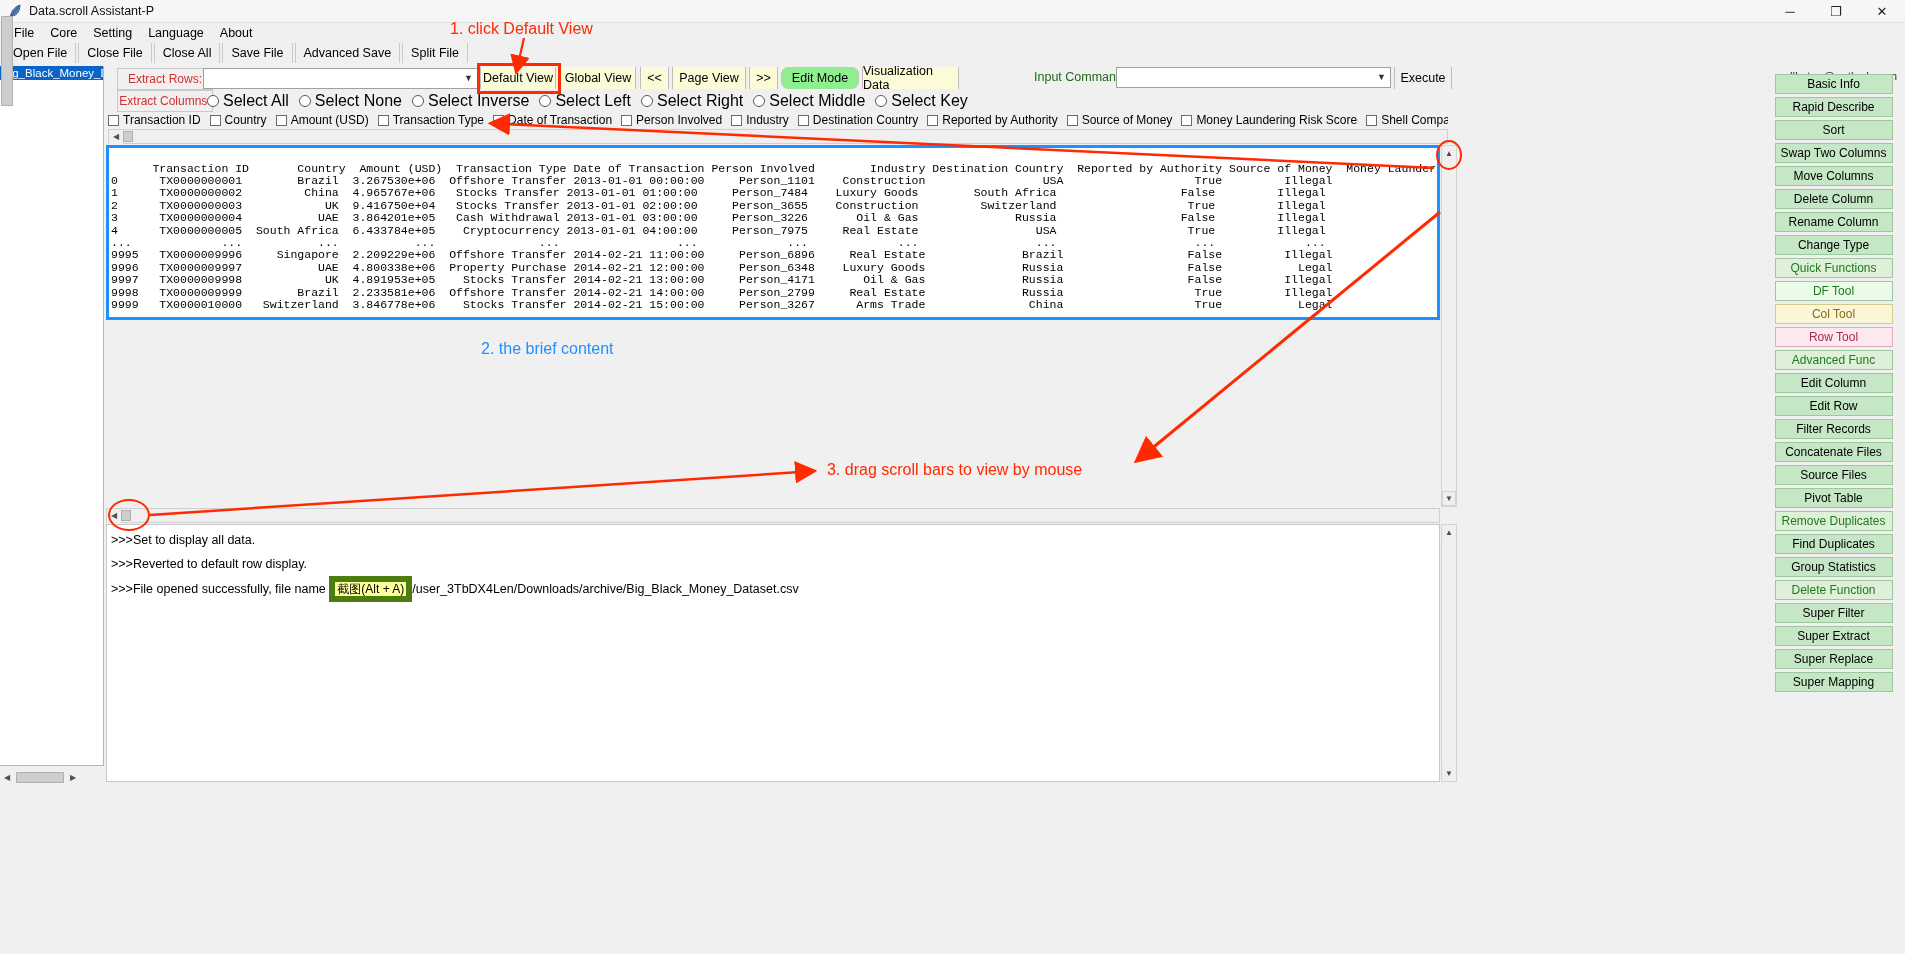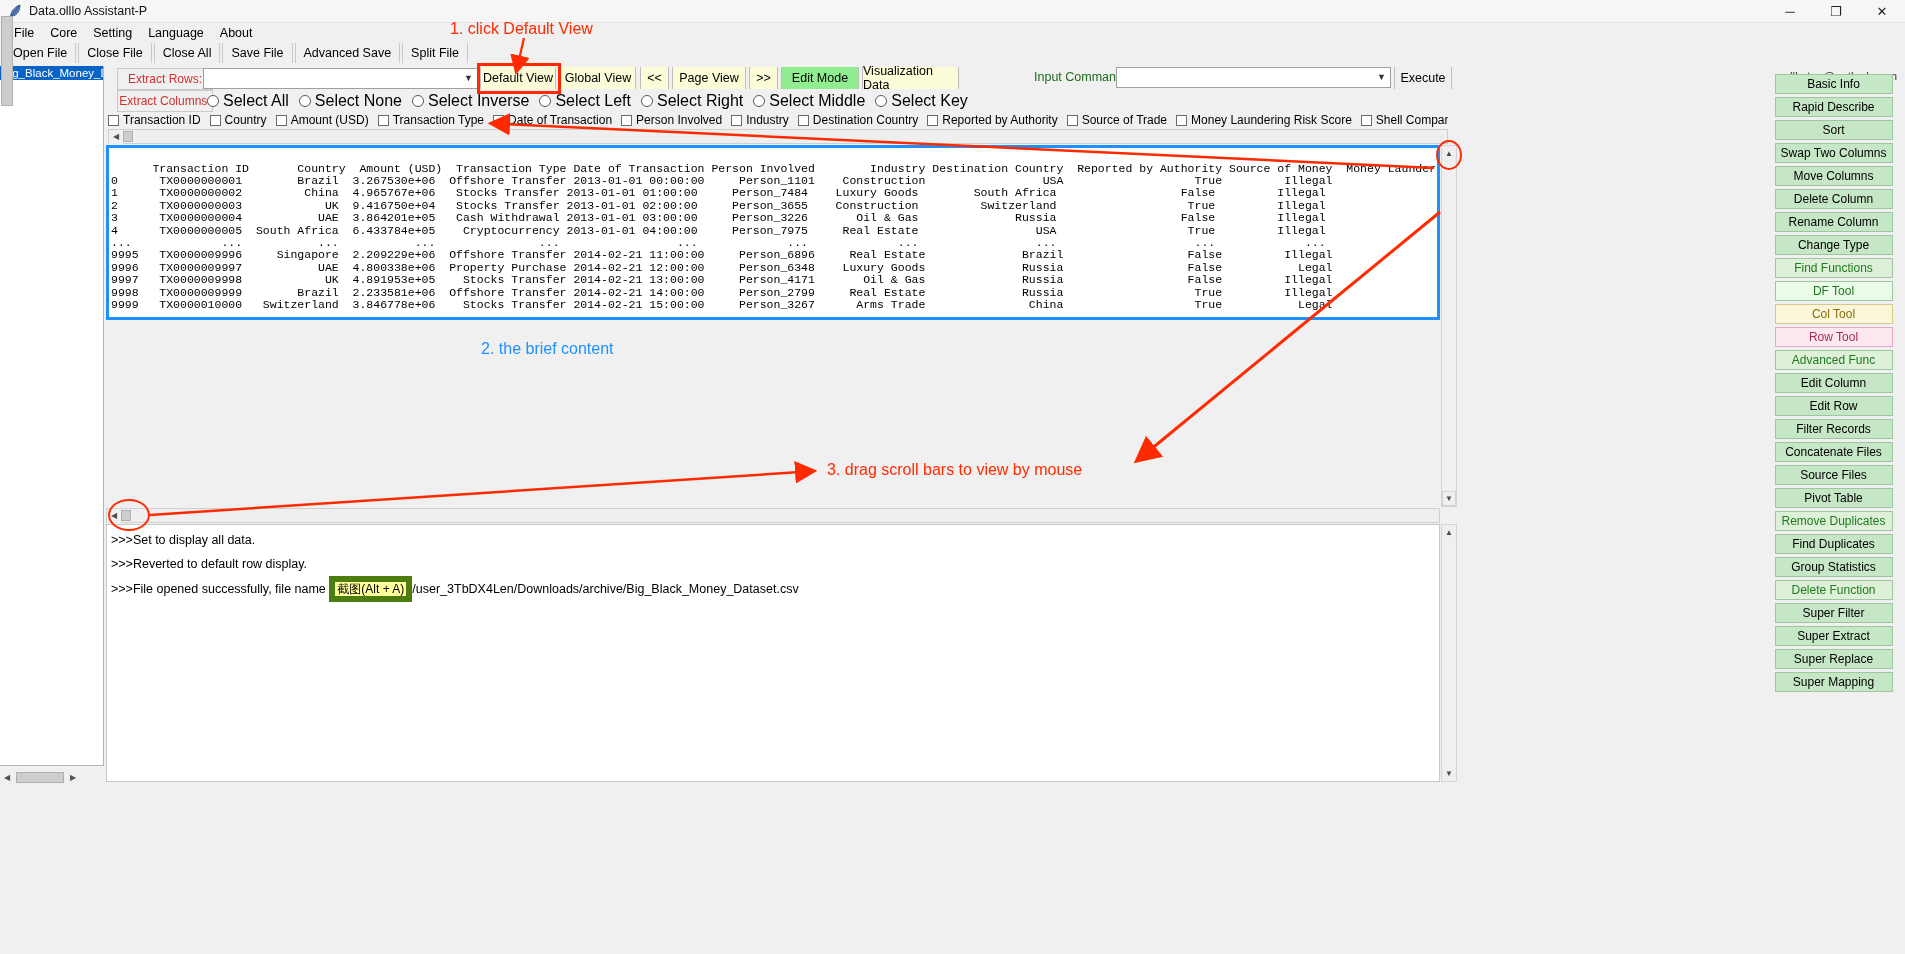--- a/index.html
+++ b/index.html
@@ -214,21 +214,21 @@
 
 <div id="app">
 
   <div class="titlebar">
     <span class="title-icon">
       <svg width="16" height="16" viewBox="0 0 16 16">
         <path d="M13 2 C9 3 5 7 4 11 L3 14 L6 13 C10 12 13 8 13 2 Z" fill="#5a7fbf" stroke="#2d4b80" stroke-width="0.8"></path>
         <path d="M12.5 2.6 L4.2 13.3" stroke="#24406e" stroke-width="0.8" fill="none"></path>
       </svg>
     </span>
-    <span class="title-text">Data.olllo Assistant-P</span>
+    <span class="title-text">Data.scroll Assistant-P</span>
     <div class="win-btns">
       <div class="win-btn">─</div>
       <div class="win-btn">❐</div>
       <div class="win-btn close">✕</div>
     </div>
   </div>
 
   <div class="menubar">
     <div class="menu-item">File</div>
     <div class="menu-item">Core</div>
@@ -260,21 +260,21 @@
   <div class="combo" style="position:absolute; left:203px; top:68px; width:275px;">
     <span style="padding-left:4px;"></span>
     <span class="combo-arrow">▼</span>
   </div>
 
   <div class="tbtn" style="position:absolute; left:480px; top:67px; width:76px;">Default View</div>
   <div class="tbtn" style="position:absolute; left:560px; top:67px; width:76px;">Global View</div>
   <div class="tbtn" style="position:absolute; left:640px; top:67px; width:29px;">&lt;&lt;</div>
   <div class="tbtn" style="position:absolute; left:672px; top:67px; width:74px;">Page View</div>
   <div class="tbtn" style="position:absolute; left:749px; top:67px; width:29px;">&gt;&gt;</div>
-  <div class="tbtn green" style="position:absolute; left:781px; top:67px; width:78px;">Edit Mode</div>
+  <div class="tbtn green" style="position:absolute; left:781px; top:67px; width:78px;border-radius:8px;">Edit Mode</div>
   <div class="tbtn" style="position:absolute; left:862px; top:67px; width:97px;">Visualization Data</div>
 
   <div style="position:absolute; left:1034px; top:70px; font-size:12.5px; color:#1d6a1d;">Input Command:</div>
   <div class="combo" style="position:absolute; left:1116px; top:67px; width:275px;">
     <span style="padding-left:4px;"></span>
     <span class="combo-arrow">▼</span>
   </div>
   <div class="tbtn" style="position:absolute; left:1394px; top:67px; width:58px; background:#f0f0f0;">Execute</div>
 
   <div class="ex-label" style="position:absolute; left:117px; top:90px;">Extract Columns:</div>
@@ -341,21 +341,21 @@
       <label class="colcheck">
         <i class="cb-box"></i>
         <span>Destination Country</span>
       </label>
       <label class="colcheck">
         <i class="cb-box"></i>
         <span>Reported by Authority</span>
       </label>
       <label class="colcheck">
         <i class="cb-box"></i>
-        <span>Source of Trade</span>
+        <span>Source of Money</span>
       </label>
       <label class="colcheck">
         <i class="cb-box"></i>
         <span>Money Laundering Risk Score</span>
       </label>
       <label class="colcheck">
         <i class="cb-box"></i>
         <span>Shell Companies Involved</span>
       </label>
     </div>
@@ -424,21 +424,21 @@
       <div class="sbtn hdr">
         <span>Delete Column</span>
       </div>
       <div class="sbtn hdr">
         <span>Rename Column</span>
       </div>
       <div class="sbtn hdr">
         <span>Change Type</span>
       </div>
       <div class="sbtn tool-adv">
-        <span>Find Functions</span>
+        <span>Quick Functions</span>
       </div>
       <div class="sbtn tool-df">
         <span>DF Tool</span>
       </div>
       <div class="sbtn tool-col">
         <span>Col Tool</span>
       </div>
       <div class="sbtn tool-row">
         <span>Row Tool</span>
       </div>

